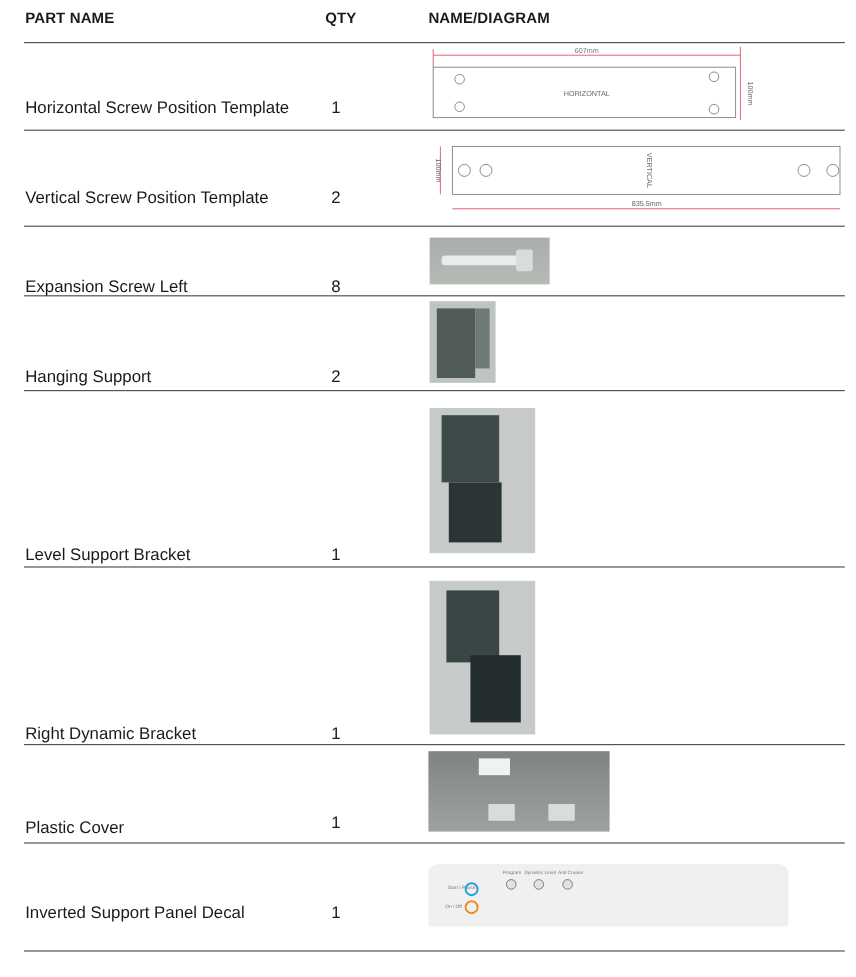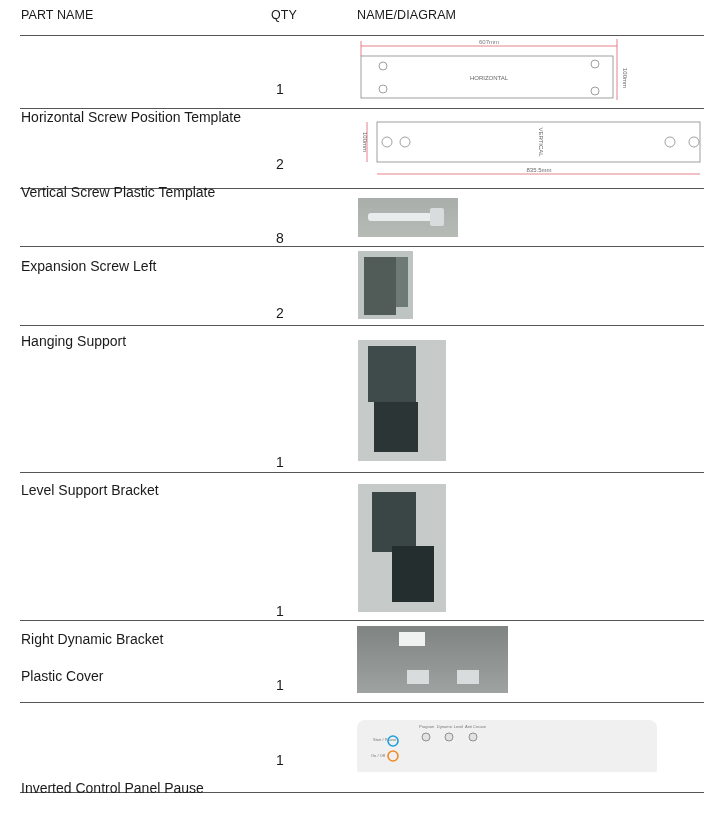--- a/index.html
+++ b/index.html
@@ -1,20 +1,20 @@
 <!DOCTYPE html>
 <html><head>
 <meta charset="utf-8">
 <style>
   html, body { margin:0; padding:0; background:#ffffff; }
   body { width:713px; height:814px; position:relative; overflow:hidden;
          font-family:"Liberation Sans", sans-serif; color:#1a1a1a; }
-  .hdr { position:absolute; top:8px; font-weight:normal; font-size:12.5px; letter-spacing:0.1px; }
+  .hdr { position:absolute; top:8px; font-weight:bold; font-size:12.5px; letter-spacing:0.1px; }
   .rule { position:absolute; left:20px; width:684px; height:1px; background:#555; }
-  .name { position:absolute; left:21px; font-size:14px; white-space:nowrap;margin-top:28px; }
+  .name { position:absolute; left:21px; font-size:14px; white-space:nowrap; }
   .qty  { position:absolute; left:276px; font-size:14px; }
   .img  { position:absolute; overflow:hidden; }
   .photo { background:#c7cbc8; }
 </style>
 </head>
 <body>
 
 <div class="hdr" style="left:21px">PART NAME</div>
 <div class="hdr" style="left:271px">QTY</div>
 <div class="hdr" style="left:357px">NAME/DIAGRAM</div>
@@ -40,21 +40,21 @@
     <rect x="4" y="20" width="252" height="42" fill="none" stroke="#888" stroke-width="0.8"></rect>
     <circle cx="26" cy="30" r="4" fill="none" stroke="#777" stroke-width="0.7"></circle>
     <circle cx="26" cy="53" r="4" fill="none" stroke="#777" stroke-width="0.7"></circle>
     <circle cx="238" cy="28" r="4" fill="none" stroke="#777" stroke-width="0.7"></circle>
     <circle cx="238" cy="55" r="4" fill="none" stroke="#777" stroke-width="0.7"></circle>
     <text x="132" y="44" font-size="6" text-anchor="middle" fill="#666" font-family="Liberation Sans, sans-serif">HORIZONTAL</text>
     <text x="266" y="42" font-size="6" fill="#666" font-family="Liberation Sans, sans-serif" transform="rotate(90 266 42)" text-anchor="middle">100mm</text>
   </svg>
 </div>
 
-<div class="name" style="top:156px">Vertical Screw Plastic Template</div>
+<div class="name" style="top:156px">Vertical Screw Position Template</div>
 <div class="qty" style="top:156px">2</div>
 <div class="img" style="left:357px;top:112px;width:348px;height:68px">
   <svg width="348" height="68" viewBox="0 0 348 68">
     <line x1="10" y1="10" x2="10" y2="50" stroke="#e06070" stroke-width="0.8"></line>
     <rect x="20" y="10" width="323" height="40" fill="none" stroke="#888" stroke-width="0.8"></rect>
     <line x1="20" y1="62" x2="343" y2="62" stroke="#e06070" stroke-width="0.8"></line>
     <circle cx="30" cy="30" r="5" fill="none" stroke="#777" stroke-width="0.7"></circle>
     <circle cx="48" cy="30" r="5" fill="none" stroke="#777" stroke-width="0.7"></circle>
     <circle cx="313" cy="30" r="5" fill="none" stroke="#777" stroke-width="0.7"></circle>
     <circle cx="337" cy="30" r="5" fill="none" stroke="#777" stroke-width="0.7"></circle>
@@ -85,29 +85,29 @@
   <div style="position:absolute;left:16px;top:62px;width:44px;height:50px;background:#2c3536"></div>
 </div>
 
 <div class="name" style="top:603px">Right Dynamic Bracket</div>
 <div class="qty" style="top:603px">1</div>
 <div class="img photo" style="left:358px;top:484px;width:88px;height:128px;background:#c6cbc9">
   <div style="position:absolute;left:14px;top:8px;width:44px;height:60px;background:#3a4545"></div>
   <div style="position:absolute;left:34px;top:62px;width:42px;height:56px;background:#252e2f"></div>
 </div>
 
-<div class="name" style="top:640px">Plastic Cover</div>
+<div class="name" style="top:681px">Plastic Cover</div>
 <div class="qty" style="top:677px">1</div>
 <div class="img photo" style="left:357px;top:626px;width:151px;height:67px;background:linear-gradient(#7f8382,#9ea3a2)">
   <div style="position:absolute;left:42px;top:6px;width:26px;height:14px;background:#f0f2f2"></div>
   <div style="position:absolute;left:50px;top:44px;width:22px;height:14px;background:#d8dcdc"></div>
   <div style="position:absolute;left:100px;top:44px;width:22px;height:14px;background:#d8dcdc"></div>
 </div>
 
-<div class="name" style="top:752px">Inverted Control Panel Pause</div>
+<div class="name" style="top:752px">Inverted Support Panel Decal</div>
 <div class="qty" style="top:752px">1</div>
 <div class="img" style="left:357px;top:720px;width:300px;height:52px;background:#f0f0f0;border-radius:8px 8px 2px 2px">
   <svg width="300" height="52" viewBox="0 0 300 52">
     <text x="16" y="21" font-size="4" fill="#777" font-family="Liberation Sans, sans-serif">Start / Pause</text>
     <circle cx="36" cy="21" r="5" fill="none" stroke="#1ea0dc" stroke-width="1.6"></circle>
     <text x="14" y="37" font-size="4" fill="#777" font-family="Liberation Sans, sans-serif">On / Off</text>
     <circle cx="36" cy="36" r="5" fill="none" stroke="#f08a24" stroke-width="1.6"></circle>
     <text x="62" y="8" font-size="4" fill="#777" font-family="Liberation Sans, sans-serif">Program</text>
     <text x="80" y="8" font-size="4" fill="#777" font-family="Liberation Sans, sans-serif">Dynamic Level</text>
     <text x="108" y="8" font-size="4" fill="#777" font-family="Liberation Sans, sans-serif">Anti Crease</text>

